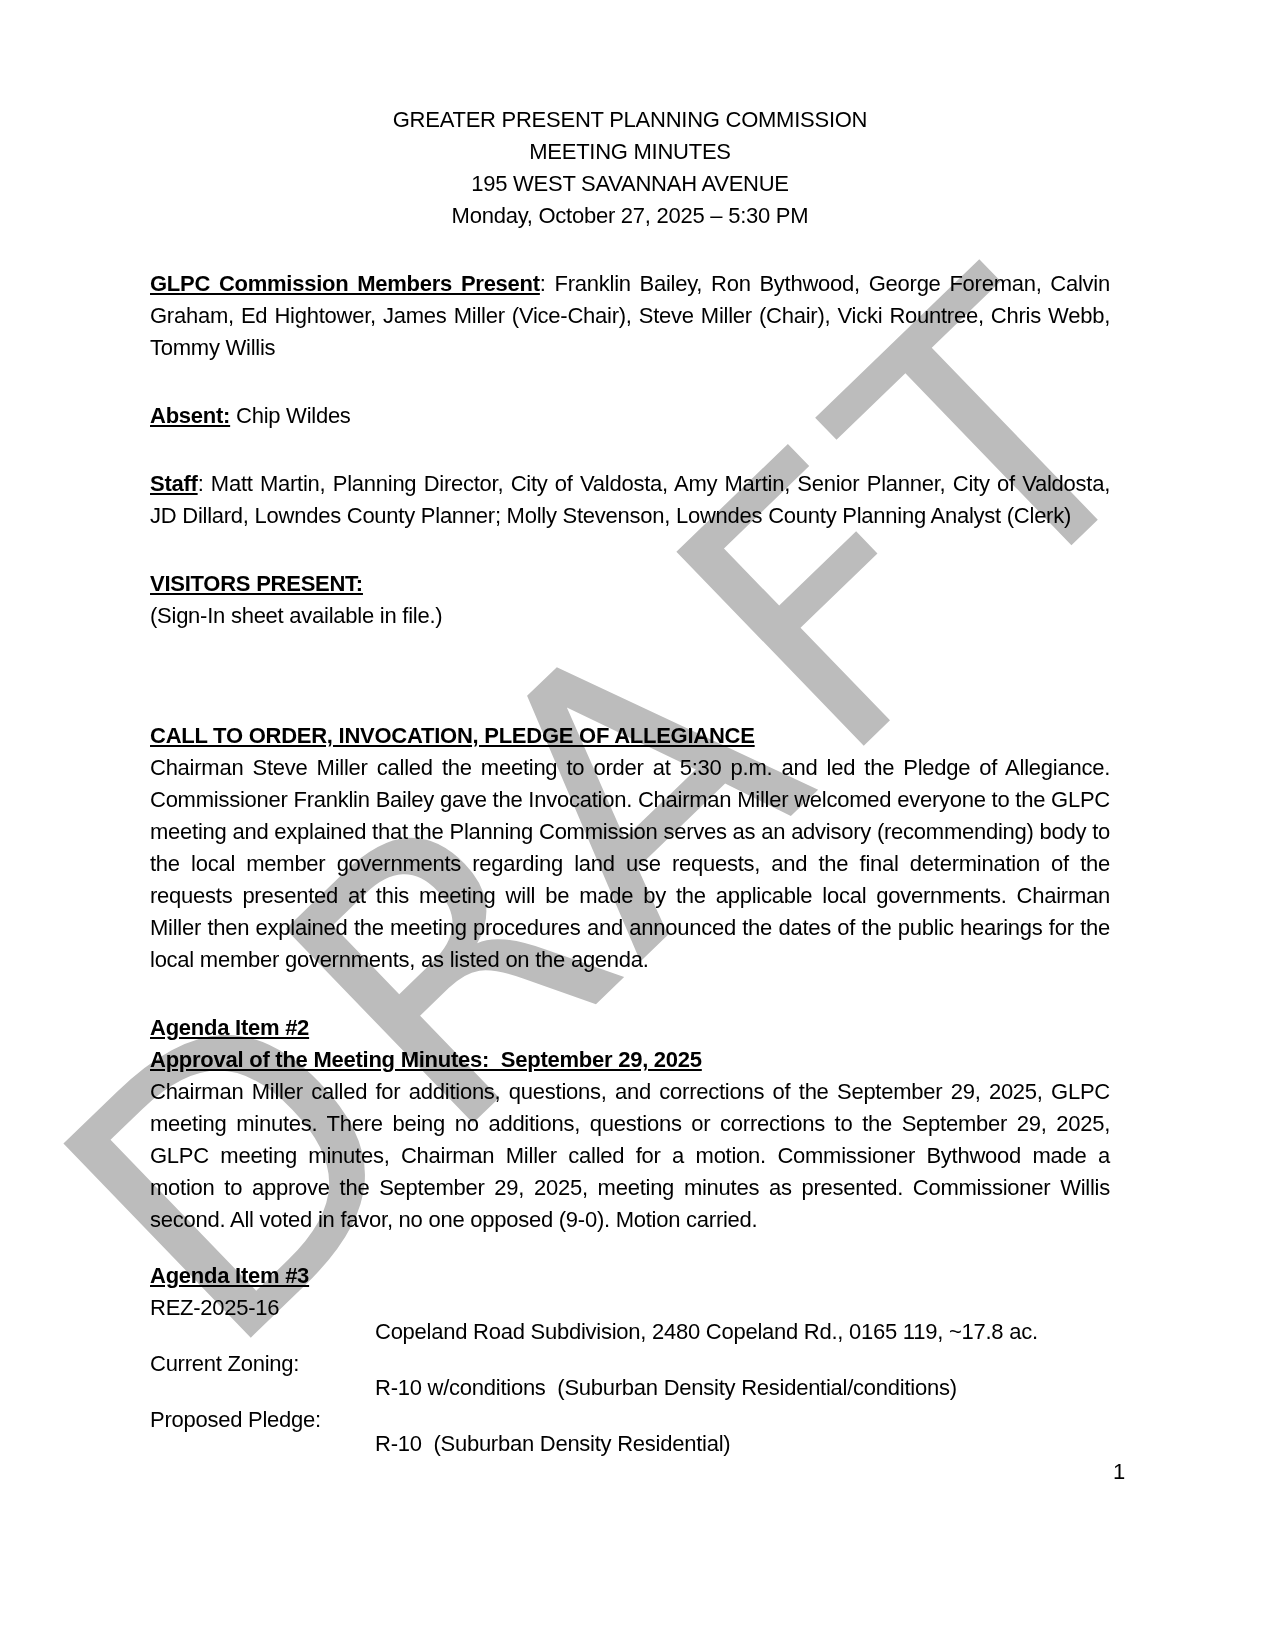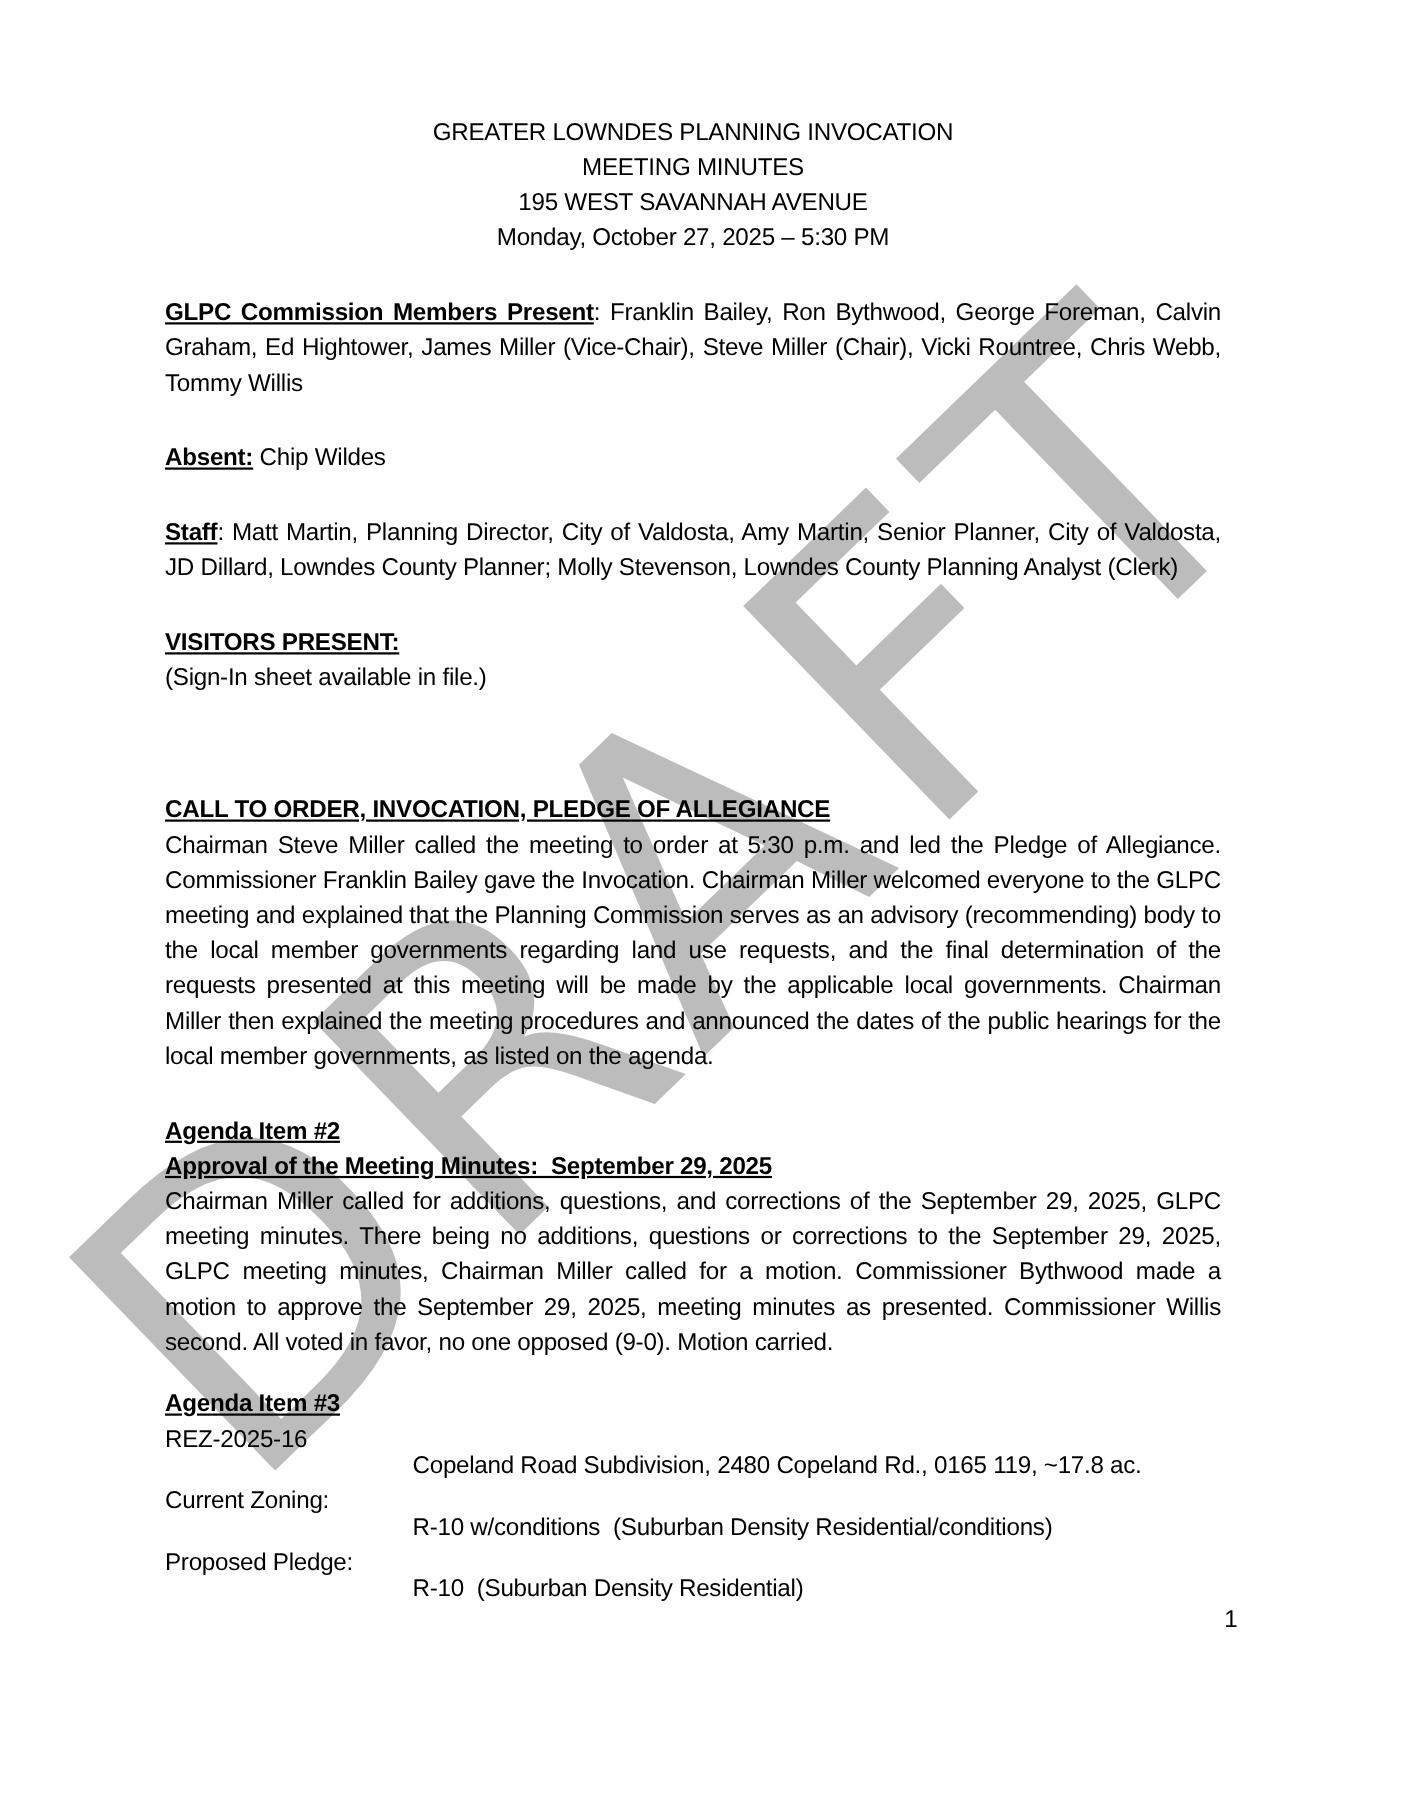--- a/index.html
+++ b/index.html
@@ -56,21 +56,21 @@
 </head>
 <body>
 
 <div class="page">
 
   <div class="watermark">DRAFT</div>
 
   <div class="content">
 
     <div class="title-block">
-      <div>GREATER LOWNDES PLANNING INVOCATION</div>
+      <div>GREATER PRESENT PLANNING COMMISSION</div>
       <div>MEETING MINUTES</div>
       <div>195 WEST SAVANNAH AVENUE</div>
       <div>Monday, October 27, 2025 – 5:30 PM</div>
     </div>
 
     <p class="justify mt1"><span class="b u">GLPC Commission Members Present</span><span>: Franklin Bailey, Ron Bythwood, George Foreman, Calvin Graham, Ed Hightower, James Miller (Vice-Chair), Steve Miller (Chair), Vicki Rountree, Chris Webb, Tommy Willis</span></p>
 
     <p class="mt1"><span class="b u">Absent:</span><span> Chip Wildes</span></p>
 
     <p class="justify mt1"><span class="b u">Staff</span><span>: Matt Martin, Planning Director, City of Valdosta, Amy Martin, Senior Planner, City of Valdosta, JD Dillard, Lowndes County Planner; Molly Stevenson, Lowndes County Planning Analyst (Clerk)</span></p>

